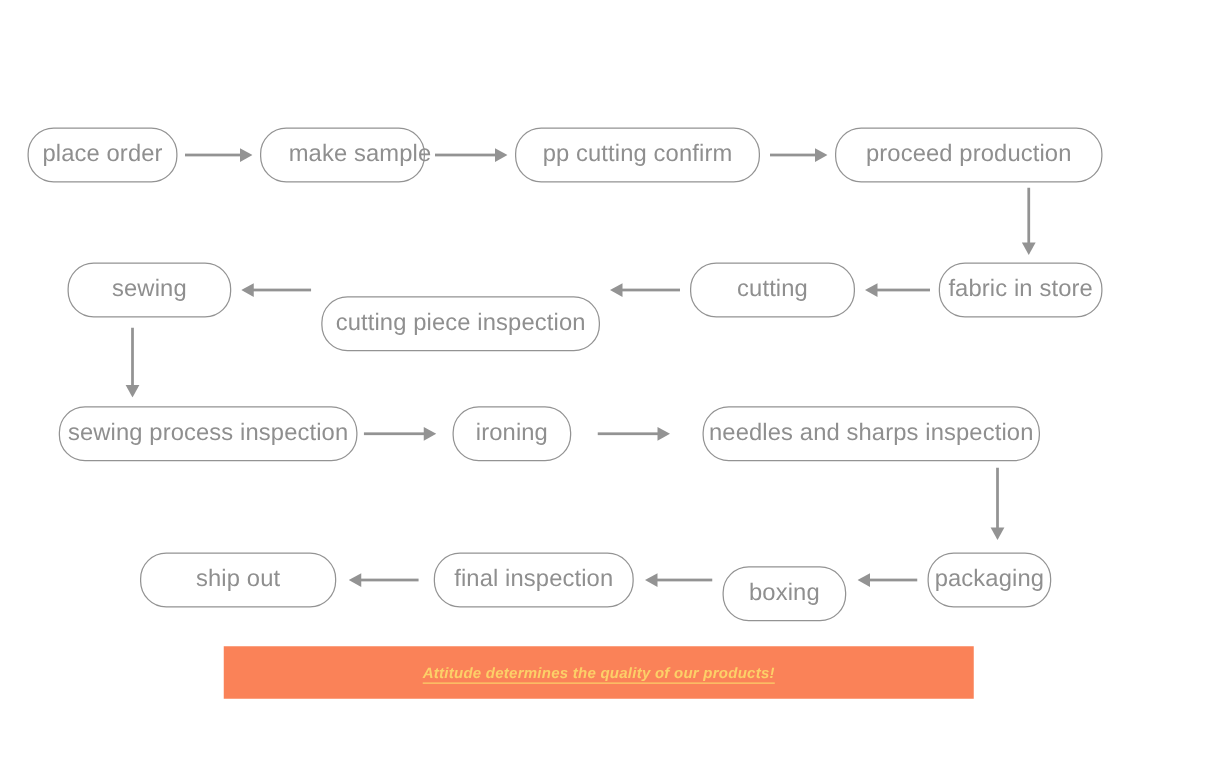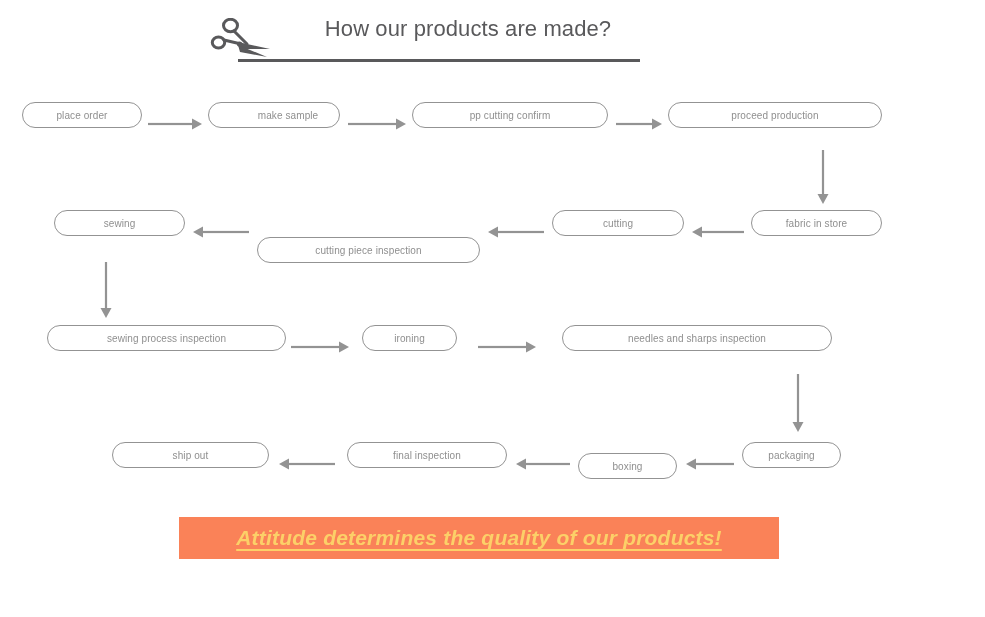--- a/index.html
+++ b/index.html
@@ -58,26 +58,26 @@
   }
 
   
   .node {
     position: absolute;
     box-sizing: border-box;
     border: 1.6px solid #939393;
     border-radius: 21px;
     background: #ffffff;
     color: #8f8f8f;
-    font-size: 10px;
+    font-size: 19px;
     display: flex;
     align-items: center;
     justify-content: center;
     white-space: nowrap;
-    height: 26px;
+    height: 44px;
     letter-spacing: 0.1px;
   }
 
   
   .arrow {
     position: absolute;
   }
   .arrow svg { display: block; }
 
   
@@ -86,57 +86,35 @@
     left: 179px;
     top: 517px;
     width: 600px;
     height: 42px;
     background: #fa8258;
     display: flex;
     align-items: center;
     justify-content: center;
   }
   .banner-text {
-    font-size: 21px;
+    font-size: 12px;
     font-weight: bold;
     font-style: italic;
     color: #fcd068;
     text-decoration: underline;
     text-underline-offset: 4px;
     letter-spacing: 0.2px;
     white-space: nowrap;
   }
 </style>
 </head>
 <body>
 
 <div id="canvas">
 
-  <div class="title-wrap">
-    <div class="scissors-icon">
-      <svg viewBox="0 0 62 48" width="62" height="48">
-
-        <ellipse cx="20.5" cy="7.5" rx="7" ry="6.2" fill="none" stroke="#59595b" stroke-width="3"></ellipse>
-
-        <ellipse cx="8.5" cy="24.5" rx="6.2" ry="5.6" fill="none" stroke="#59595b" stroke-width="3"></ellipse>
-
-        <path d="M24 13 L37 26" stroke="#59595b" stroke-width="3" fill="none" stroke-linecap="round"></path>
-
-        <path d="M14 22 L31 26" stroke="#59595b" stroke-width="3" fill="none" stroke-linecap="round"></path>
-
-        <path d="M28 24 L60 31 L31 31 Z" fill="#59595b"></path>
-
-        <path d="M28 27 L57 39 L30 34 Z" fill="#59595b"></path>
-
-        <circle cx="29.5" cy="26" r="2.6" fill="#59595b"></circle>
-      </svg>
-    </div>
-    <div class="title-text">How our products are made?</div>
-    <div class="title-rule"></div>
-  </div>
 
   <div id="flow-layer">
       <div class="node" style="left: 22px; top: 102px; width: 120px;">
         <span>place order</span>
       </div>
       <div class="node" style="left: 208px; top: 102px; width: 132px; padding-left: 28px;">
         <span>make sample</span>
       </div>
       <div class="node" style="left: 412px; top: 102px; width: 196px;">
         <span>pp cutting confirm</span>

